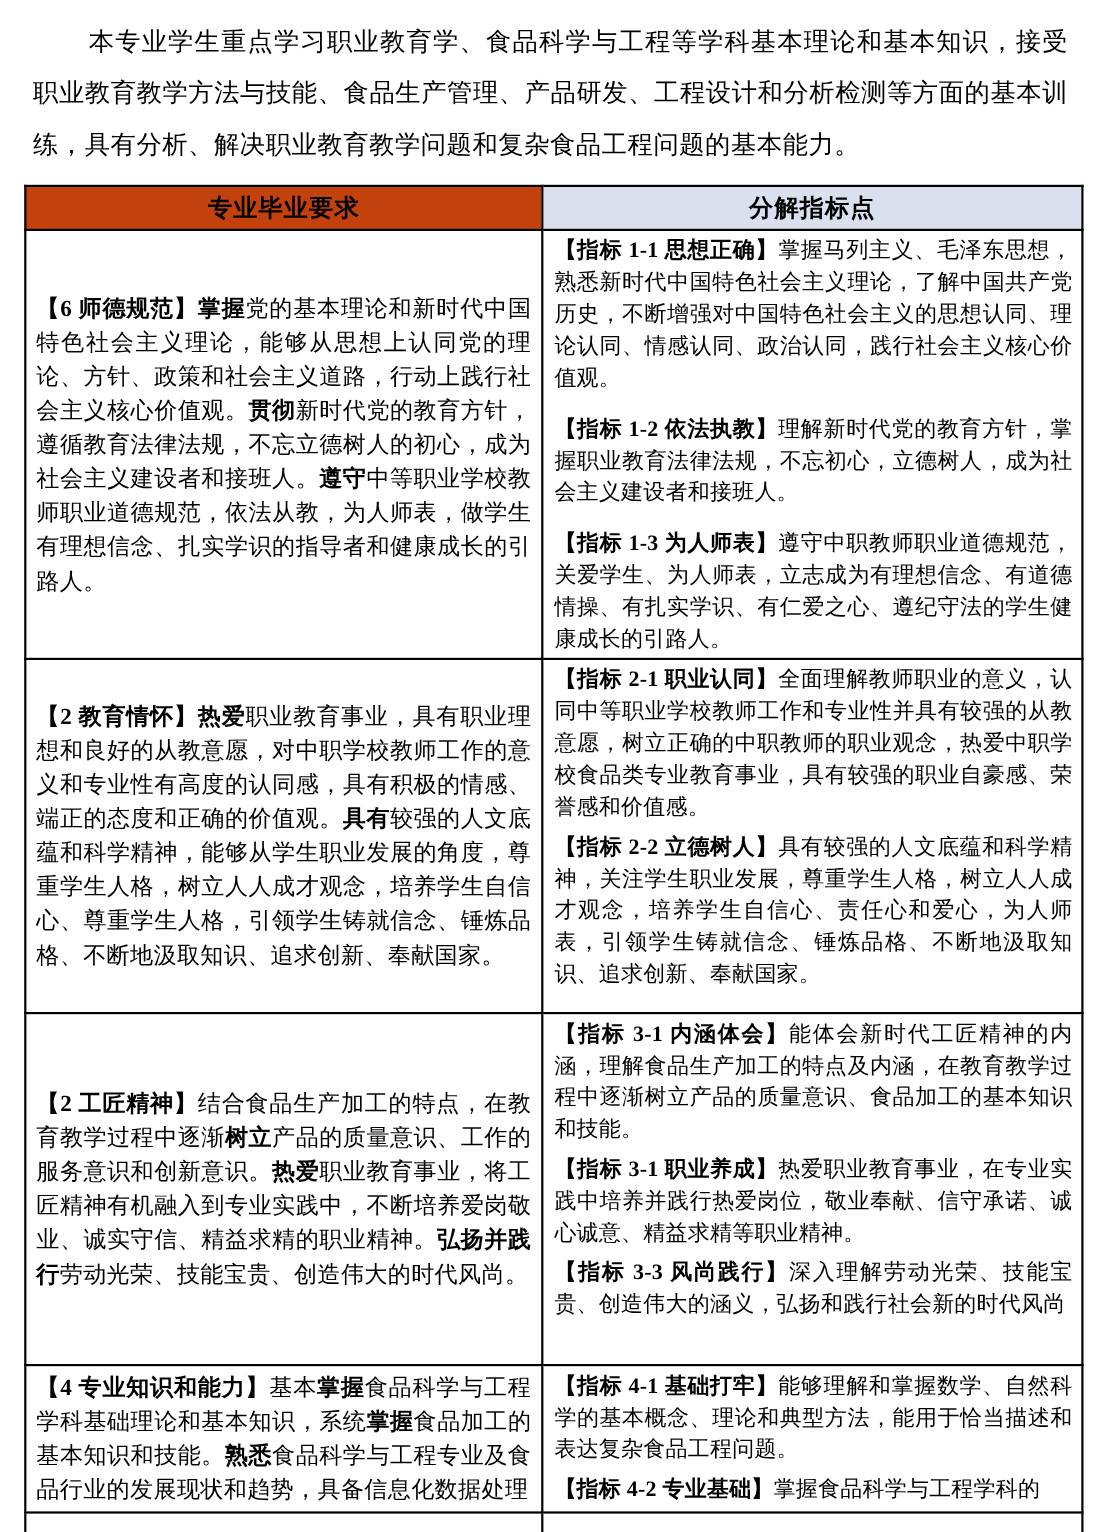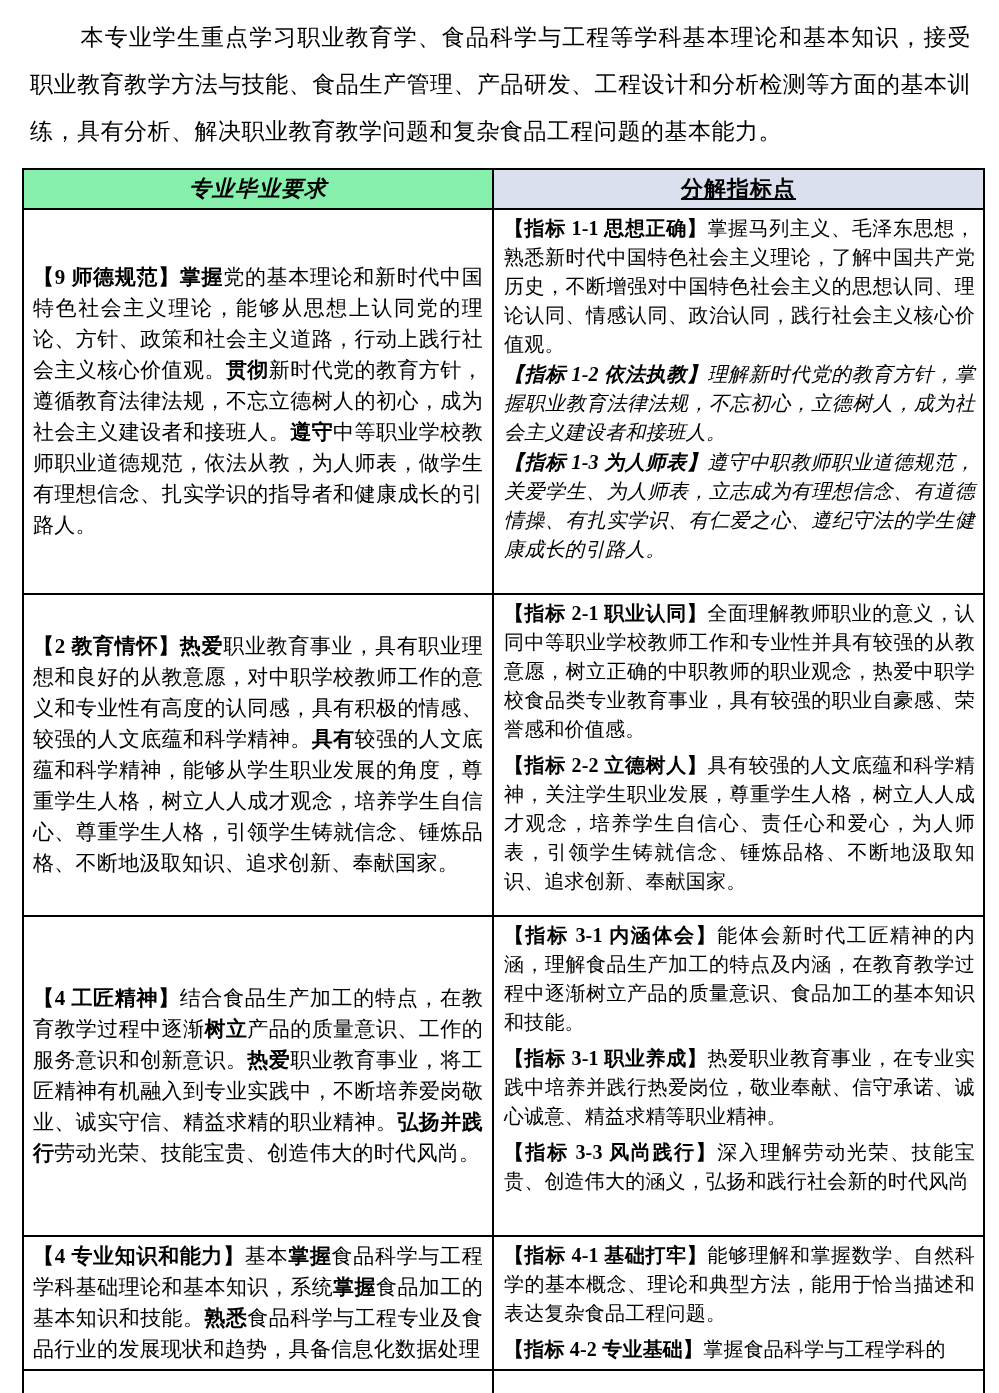--- a/index.html
+++ b/index.html
@@ -58,60 +58,60 @@
   }
   td.ind-cell {
     vertical-align: top;
     text-align: justify;
     padding: 4px 8px 2px 10px;
     font-size: 20px;
     line-height: 29px;
     letter-spacing: 0.2px;
   }
   .ind + .ind { margin-top: 7px; }
-  tr.row-1 .ind + .ind { margin-top: 1px; font-style: italic; }
+  tr.row-1 .ind + .ind { margin-top: 17px; }
   .b { font-weight: bold; }
 </style>
 </head>
 <body>
 
 <div class="page">
 
   <p class="intro">本专业学生重点学习职业教育学、食品科学与工程等学科基本理论和基本知识，接受职业教育教学方法与技能、食品生产管理、产品研发、工程设计和分析检测等方面的基本训练，具有分析、解决职业教育教学问题和复杂食品工程问题的基本能力。</p>
 
   <table class="req-table">
     <colgroup>
         <col class="c-left">
         <col class="c-right">
       </colgroup>
     <tbody>
         <tr class="hdr">
-      <th class="hdr-cell" style="background: #86efac; font-style: italic;">专业毕业要求</th>
-      <th class="hdr-cell" style="background: rgb(218, 224, 238); text-decoration: underline;">分解指标点</th>
+      <th class="hdr-cell" style="background: #c2410c;">专业毕业要求</th>
+      <th class="hdr-cell" style="background: rgb(218, 224, 238);">分解指标点</th>
     </tr>
 
     <tr class="row-1">
-      <td class="req-cell"><span class="b">【9 师德规范】掌握</span><span>党的基本理论和新时代中国特色社会主义理论，能够从思想上认同党的理论、方针、政策和社会主义道路，行动上践行社会主义核心价值观。</span><span class="b">贯彻</span><span>新时代党的教育方针，遵循教育法律法规，不忘立德树人的初心，成为社会主义建设者和接班人。</span><span class="b">遵守</span><span>中等职业学校教师职业道德规范，依法从教，为人师表，做学生有理想信念、扎实学识的指导者和健康成长的引路人。</span></td>
+      <td class="req-cell"><span class="b">【6 师德规范】掌握</span><span>党的基本理论和新时代中国特色社会主义理论，能够从思想上认同党的理论、方针、政策和社会主义道路，行动上践行社会主义核心价值观。</span><span class="b">贯彻</span><span>新时代党的教育方针，遵循教育法律法规，不忘立德树人的初心，成为社会主义建设者和接班人。</span><span class="b">遵守</span><span>中等职业学校教师职业道德规范，依法从教，为人师表，做学生有理想信念、扎实学识的指导者和健康成长的引路人。</span></td>
       <td class="ind-cell">
         <div class="ind"><span class="b">【指标 1-1 思想正确】</span><span>掌握马列主义、毛泽东思想，熟悉新时代中国特色社会主义理论，了解中国共产党历史，不断增强对中国特色社会主义的思想认同、理论认同、情感认同、政治认同，践行社会主义核心价值观。</span></div>
         <div class="ind"><span class="b">【指标 1-2 依法执教】</span><span>理解新时代党的教育方针，掌握职业教育法律法规，不忘初心，立德树人，成为社会主义建设者和接班人。</span></div>
         <div class="ind"><span class="b">【指标 1-3 为人师表】</span><span>遵守中职教师职业道德规范，关爱学生、为人师表，立志成为有理想信念、有道德情操、有扎实学识、有仁爱之心、遵纪守法的学生健康成长的引路人。</span></div>
       </td>
     </tr>
 
     <tr class="row-2">
-      <td class="req-cell"><span class="b">【2 教育情怀】热爱</span><span>职业教育事业，具有职业理想和良好的从教意愿，对中职学校教师工作的意义和专业性有高度的认同感，具有积极的情感、较强的人文底蕴和科学精神。</span><span class="b">具有</span><span>较强的人文底蕴和科学精神，能够从学生职业发展的角度，尊重学生人格，树立人人成才观念，培养学生自信心、尊重学生人格，引领学生铸就信念、锤炼品格、不断地汲取知识、追求创新、奉献国家。</span></td>
+      <td class="req-cell"><span class="b">【2 教育情怀】热爱</span><span>职业教育事业，具有职业理想和良好的从教意愿，对中职学校教师工作的意义和专业性有高度的认同感，具有积极的情感、端正的态度和正确的价值观。</span><span class="b">具有</span><span>较强的人文底蕴和科学精神，能够从学生职业发展的角度，尊重学生人格，树立人人成才观念，培养学生自信心、尊重学生人格，引领学生铸就信念、锤炼品格、不断地汲取知识、追求创新、奉献国家。</span></td>
       <td class="ind-cell">
         <div class="ind"><span class="b">【指标 2-1 职业认同】</span><span>全面理解教师职业的意义，认同中等职业学校教师工作和专业性并具有较强的从教意愿，树立正确的中职教师的职业观念，热爱中职学校食品类专业教育事业，具有较强的职业自豪感、荣誉感和价值感。</span></div>
         <div class="ind"><span class="b">【指标 2-2 立德树人】</span><span>具有较强的人文底蕴和科学精神，关注学生职业发展，尊重学生人格，树立人人成才观念，培养学生自信心、责任心和爱心，为人师表，引领学生铸就信念、锤炼品格、不断地汲取知识、追求创新、奉献国家。</span></div>
       </td>
     </tr>
 
     <tr class="row-3">
-      <td class="req-cell"><span class="b">【4 工匠精神】</span><span>结合食品生产加工的特点，在教育教学过程中逐渐</span><span class="b">树立</span><span>产品的质量意识、工作的服务意识和创新意识。</span><span class="b">热爱</span><span>职业教育事业，将工匠精神有机融入到专业实践中，不断培养爱岗敬业、诚实守信、精益求精的职业精神。</span><span class="b">弘扬并践行</span><span>劳动光荣、技能宝贵、创造伟大的时代风尚。</span></td>
+      <td class="req-cell"><span class="b">【2 工匠精神】</span><span>结合食品生产加工的特点，在教育教学过程中逐渐</span><span class="b">树立</span><span>产品的质量意识、工作的服务意识和创新意识。</span><span class="b">热爱</span><span>职业教育事业，将工匠精神有机融入到专业实践中，不断培养爱岗敬业、诚实守信、精益求精的职业精神。</span><span class="b">弘扬并践行</span><span>劳动光荣、技能宝贵、创造伟大的时代风尚。</span></td>
       <td class="ind-cell">
         <div class="ind"><span class="b">【指标 3-1 内涵体会】</span><span>能体会新时代工匠精神的内涵，理解食品生产加工的特点及内涵，在教育教学过程中逐渐树立产品的质量意识、食品加工的基本知识和技能。</span></div>
         <div class="ind"><span class="b">【指标 3-1 职业养成】</span><span>热爱职业教育事业，在专业实践中培养并践行热爱岗位，敬业奉献、信守承诺、诚心诚意、精益求精等职业精神。</span></div>
         <div class="ind"><span class="b">【指标 3-3 风尚践行】</span><span>深入理解劳动光荣、技能宝贵、创造伟大的涵义，弘扬和践行社会新的时代风尚</span></div>
       </td>
     </tr>
 
     <tr class="row-4">
       <td class="req-cell"><span class="b">【4 专业知识和能力】</span><span>基本</span><span class="b">掌握</span><span>食品科学与工程学科基础理论和基本知识，系统</span><span class="b">掌握</span><span>食品加工的基本知识和技能。</span><span class="b">熟悉</span><span>食品科学与工程专业及食品行业的发展现状和趋势，具备信息化数据处理</span></td>
       <td class="ind-cell">

